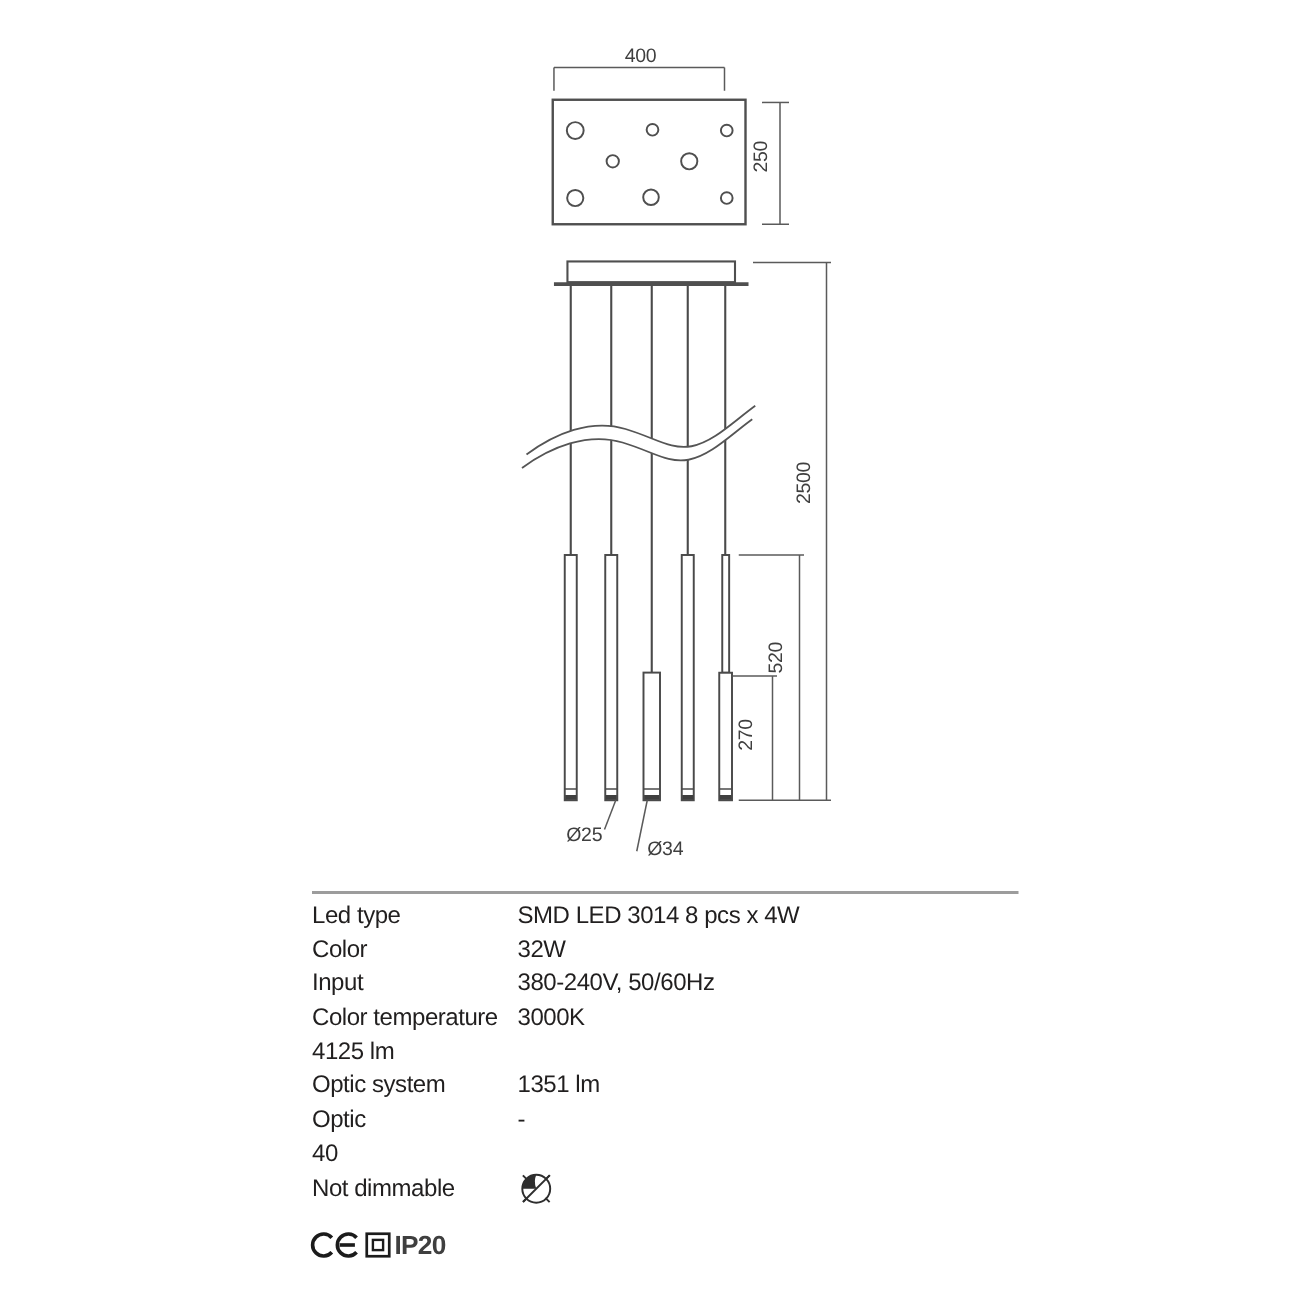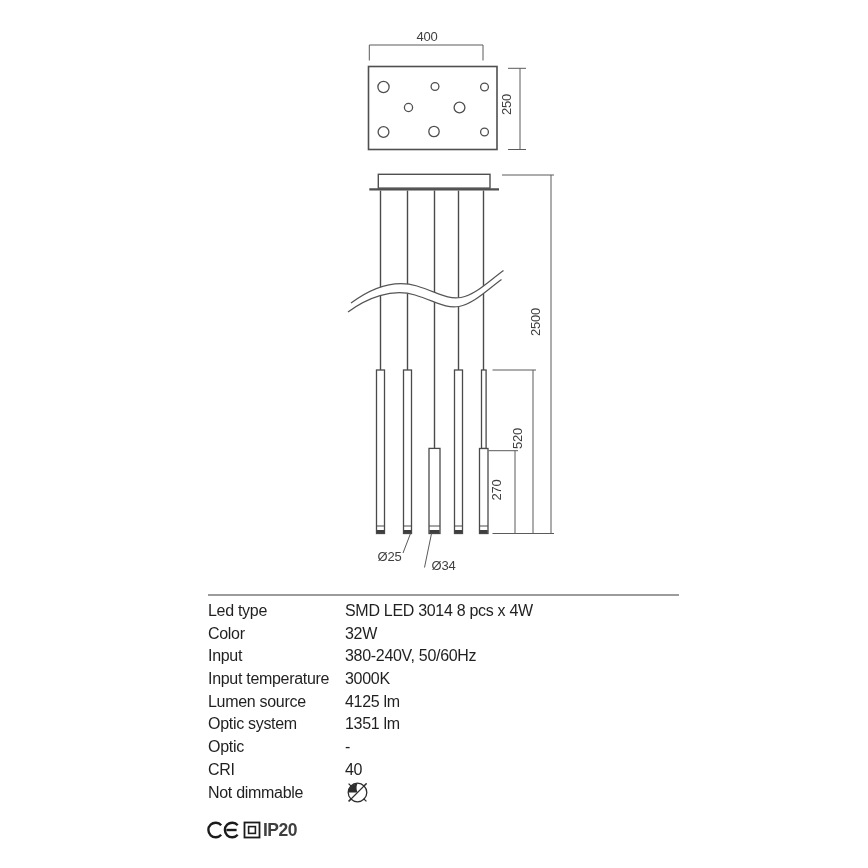--- a/index.html
+++ b/index.html
@@ -153,37 +153,35 @@
     </div>
     <div class="spec-row">
       <span class="spec-label">Color</span>
       <span class="spec-value">32W</span>
     </div>
     <div class="spec-row">
       <span class="spec-label">Input</span>
       <span class="spec-value">380-240V, 50/60Hz</span>
     </div>
     <div class="spec-row">
-      <span class="spec-label">Input temperature</span>
+      <span class="spec-label">Color temperature</span>
       <span class="spec-value">3000K</span>
     </div>
     <div class="spec-row">
-      <span class="spec-label">Lumen source</span>
       <span class="spec-value">4125 lm</span>
     </div>
     <div class="spec-row">
       <span class="spec-label">Optic system</span>
       <span class="spec-value">1351 lm</span>
     </div>
     <div class="spec-row">
       <span class="spec-label">Optic</span>
       <span class="spec-value">-</span>
     </div>
     <div class="spec-row">
-      <span class="spec-label">CRI</span>
       <span class="spec-value">40</span>
     </div>
     <div class="spec-row">
       <span class="spec-label">Not dimmable</span>
       <span class="spec-value">
         <span class="nd-icon-wrap">
           <svg width="25" height="25" viewBox="0 0 25 25">
             <g stroke="#2e2e2e" stroke-width="1.3" fill="none">
               <circle cx="12.5" cy="12.5" r="9.3"></circle>
               <line x1="18.6" y1="6.4" x2="21.4" y2="3.6"></line>

